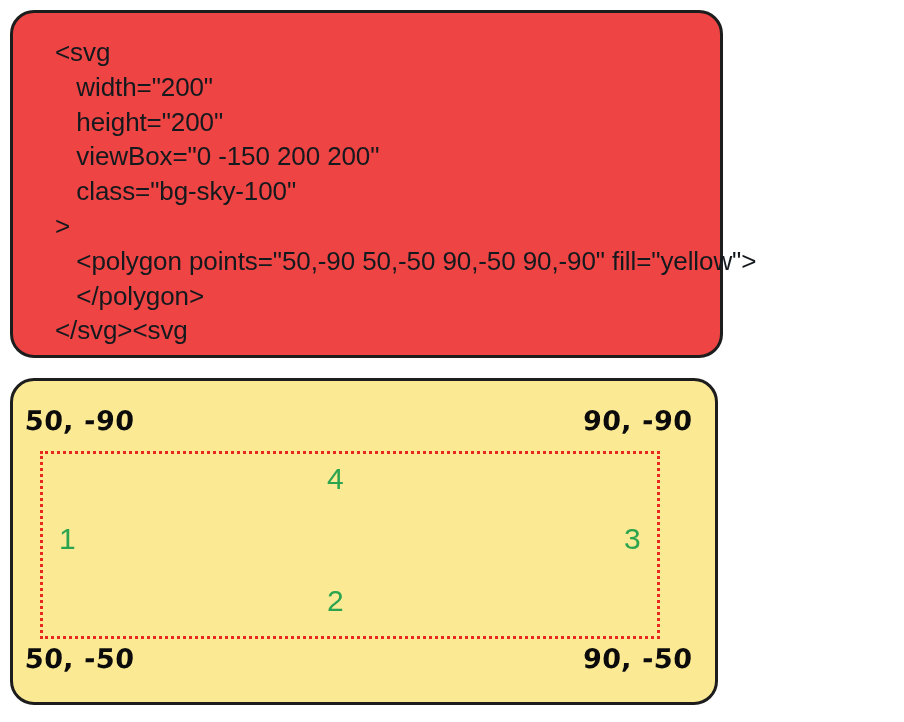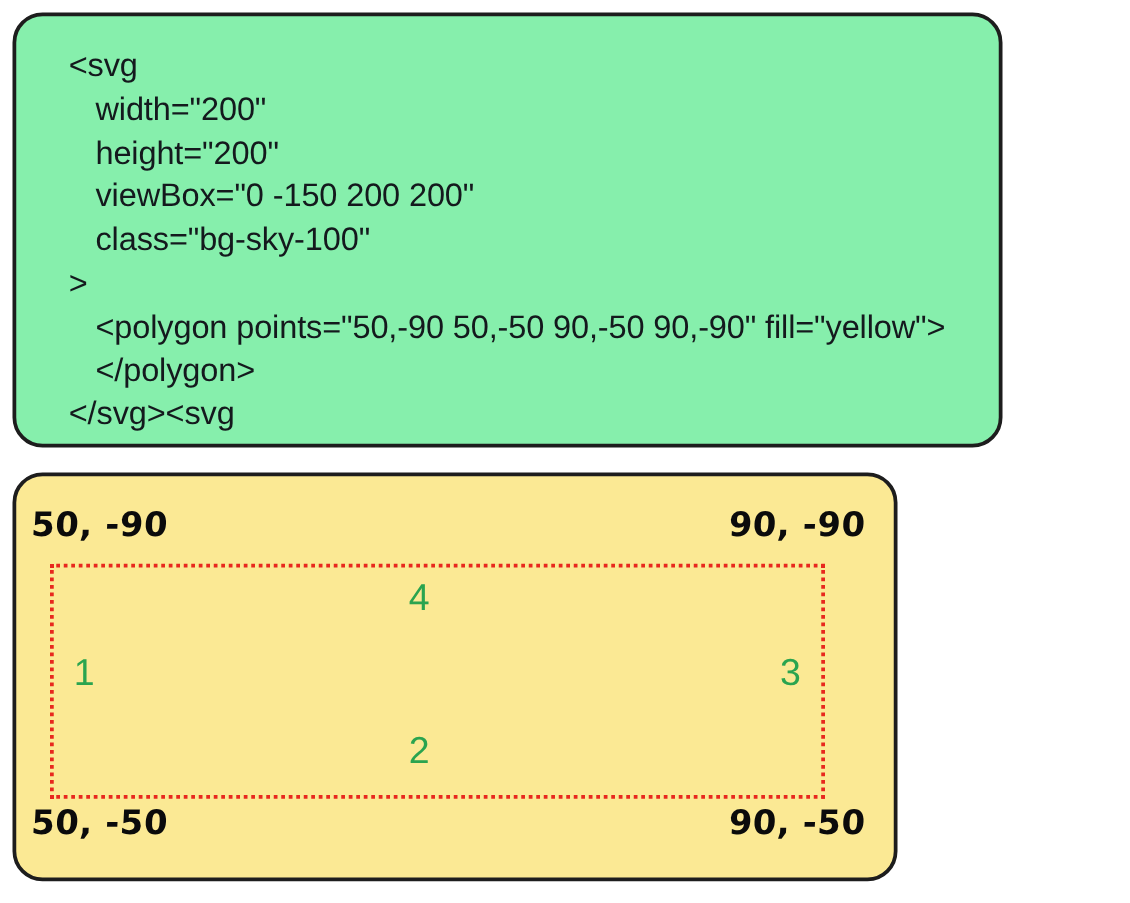--- a/index.html
+++ b/index.html
@@ -13,24 +13,24 @@
     position: relative;
     overflow: hidden;
     font-family: "Liberation Sans", sans-serif;
   }
 
   
   .code-panel {
     position: absolute;
     left: 10px;
     top: 10px;
-    width: 792px;
+    width: 713px;
     height: 348px;
     box-sizing: border-box;
-    background: #86efac;
+    background: #ef4444;
     border: 3px solid #1d1d1d;
     border-radius: 24px;
   }
   .code-block {
     position: absolute;
     left: 42px;
     top: 22px;
     right: 14px;
     margin: 0;
     font-family: "Liberation Sans", sans-serif;

